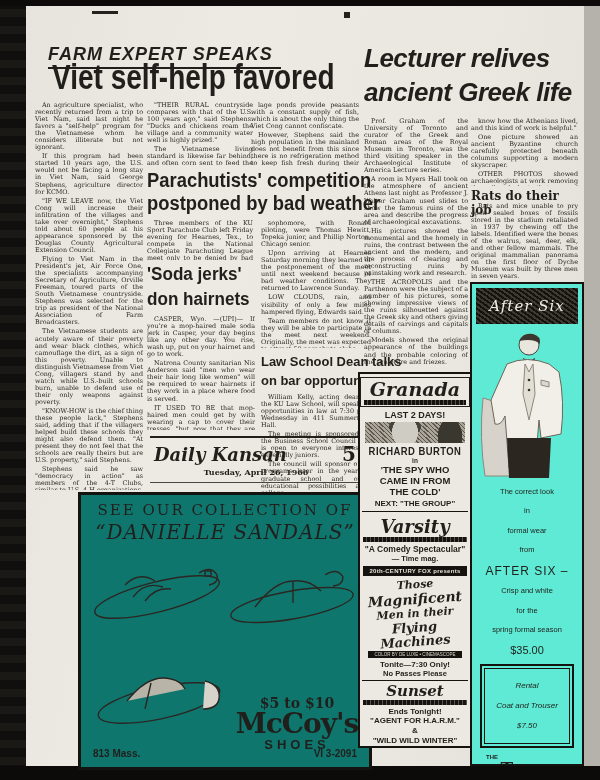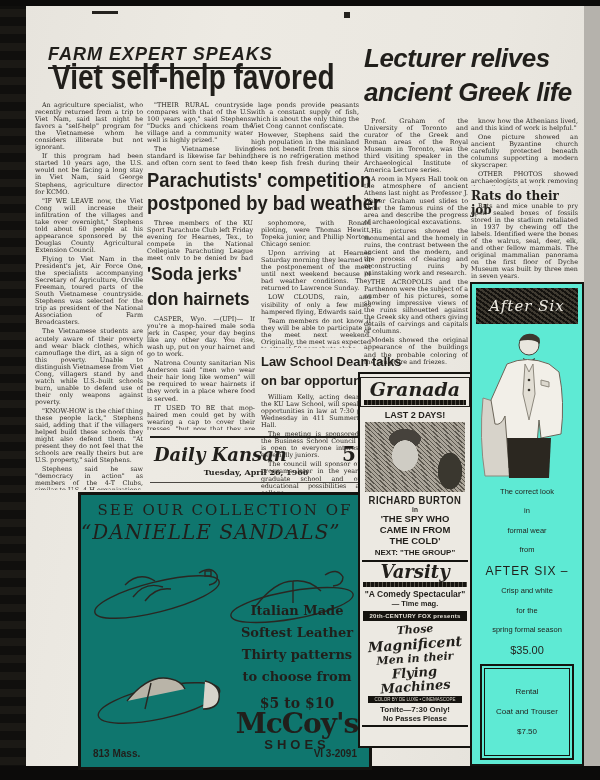--- a/index.html
+++ b/index.html
@@ -38,21 +38,21 @@
   .masthead .row{display:flex;justify-content:space-between;align-items:baseline;padding:4px 6px 0 4px;}
   .mh-title{font-size:18px;font-weight:bold;font-style:italic;}
   .mh-num{font-size:20px;font-weight:bold;}
   .mh-date{text-align:center;font-size:8px;font-weight:bold;margin-top:1px;}
 
   
   .ad-mccoys{position:absolute;left:78px;top:492px;width:288px;height:272px;
              border:3px solid #14130f;background:#0f766e;}
   .mc-tag{position:absolute;left:0;right:0;top:6px;text-align:center;
           font-family:"DejaVu Serif",serif;font-size:15px;letter-spacing:2px;}
-  .mc-prod{position:absolute;left:0;right:0;top:25px;font-family:"DejaVu Serif",serif;
+  .mc-prod{position:absolute;left:0;right:0;top:25px;text-align:center;font-family:"DejaVu Serif",serif;
            font-size:20px;font-style:italic;letter-spacing:1px;}
   .mc-sandals{position:absolute;left:6px;top:50px;}
   .mc-sandal3{position:absolute;left:6px;top:150px;}
   .mc-feats{position:absolute;left:150px;top:108px;width:132px;text-align:center;
             font-family:"DejaVu Serif",serif;font-size:13px;font-weight:bold;}
   .mc-feats p{margin:0 0 7px;text-indent:0;}
   .mc-price{position:absolute;left:150px;top:200px;width:132px;text-align:center;
             font-family:"DejaVu Serif",serif;font-size:14px;font-weight:bold;}
   .mc-name{position:absolute;left:130px;top:212px;width:172px;text-align:center;
            font-family:"DejaVu Serif",serif;font-size:28px;font-weight:bold;letter-spacing:-1px;}
@@ -73,21 +73,21 @@
   .burton{height:70px;margin:2px 5px;background:
       radial-gradient(ellipse 22px 26px at 40% 48%, #cfccc4 0 58%, rgba(0,0,0,0) 60%),
       radial-gradient(ellipse 26px 16px at 40% 24%, #46423c 0 60%, rgba(0,0,0,0) 62%),
       radial-gradient(ellipse 20px 30px at 85% 70%, #3a372f 0 60%, rgba(0,0,0,0) 62%),
       repeating-linear-gradient(43deg, rgba(32,30,25,.5) 0 1px, rgba(223,219,209,.3) 1px 3px),#968f83;}
   .star{font-size:10.5px;font-weight:bold;letter-spacing:.5px;transform:scaleX(.9);}
   .tiny-in{font-size:6.5px;font-weight:bold;}
   .film-title{font-size:9.5px;font-weight:bold;line-height:11px;padding:0 10px;}
   .next-line{font-size:8px;font-weight:bold;margin:2px 0 3px;}
   .sect-rule{height:2px;background:#14130f;margin:0 2px;}
-  .varsity .logo-script{font-size:18px;line-height:19px;margin-top:0;}
+  .varsity .logo-script{font-size:18px;line-height:19px;margin-top:6px;}
   .quote{font-size:8.5px;font-weight:bold;margin-top:2px;}
   .quote-src{font-size:7.5px;font-weight:bold;}
   .fox-bar{margin:3px 3px 1px;background:#15130f;color:#e8e4da;font-size:6px;font-weight:bold;
            padding:2px 0;letter-spacing:.3px;}
   .mag-title{font-family:"DejaVu Serif",serif;font-style:italic;font-weight:bold;
              transform:rotate(-4deg);margin-top:1px;}
   .mag-l1{font-size:11px;} .mag-l2{font-size:14px;line-height:15px;}
   .mag-l3{font-size:11px;line-height:12px;} .mag-l4{font-size:13px;line-height:14px;}
   .format-bar{margin:2px 8px;background:#15130f;color:#ddd8cd;font-size:4.5px;padding:1px 0;}
   .showtime{font-size:8px;font-weight:bold;}
@@ -100,21 +100,21 @@
   .ad-aftersix{position:absolute;left:470px;top:282px;width:110px;height:480px;
                border:2px solid #14130f;background:#5eead4;text-align:center;overflow:hidden;}
   .as-header{margin:4px;height:36px;background:repeating-linear-gradient(35deg,#14120f 0 2px,#3f3a31 2px 4px);
              color:#efece4;font-family:"DejaVu Serif",serif;font-style:italic;font-size:15px;
              line-height:36px;letter-spacing:1px;}
   .as-man{display:block;margin:0 auto;}
   .as-lines{font-size:7.5px;line-height:12px;}
   .as-brand{font-size:12px;letter-spacing:1px;margin:3px 0 2px;}
   .as-price{font-size:11px;margin:4px 0 8px;}
   .rental-outer{margin:4px 8px;border:2px solid #14130f;padding:2px;}
-  .rental-inner{border:1px solid #14130f;font-size:8px;line-height:12px;padding:9px 0;}
+  .rental-inner{border:1px solid #14130f;font-size:8px;line-height:12px;padding:3px 0;font-style:italic;}
   .ts-the{font-size:6px;font-weight:bold;text-align:left;margin:6px 0 0 14px;}
   .ts-name{font-family:"DejaVu Serif",serif;font-weight:bold;font-size:17px;letter-spacing:1px;line-height:16px;}
 </style>
 </head>
 <body>
 
 <div id="page">
   <div class="paper"></div>
   <div class="edge-right"></div>
   <div class="edge-left"></div>
@@ -225,26 +225,20 @@
       </g>
     </svg>
     <svg class="mc-sandal3" width="150" height="92" viewBox="0 0 150 92">
       <g stroke="#2a2722" fill="none" stroke-width="1.4">
         <ellipse cx="72" cy="58" rx="62" ry="16" transform="rotate(-12 72 58)"></ellipse>
         <path d="M118 36 q16 4 14 18 q-2 10 -16 10" fill="#d8d4cb"></path>
         <path d="M40 56 q22 -28 44 -22 q10 2 14 10" fill="#b9b4a8"></path>
         <path d="M58 64 l6 -26"></path>
       </g>
     </svg>
-    <div class="mc-feats">
-        <p>Italian Made</p>
-        <p>Softest Leather</p>
-        <p>Thirty patterns</p>
-        <p>to choose from</p>
-      </div>
     <div class="mc-price">$5 to $10</div>
     <div class="mc-name">McCoy's</div>
     <div class="mc-shoes">SHOES</div>
     <div class="mc-addr">813 Mass.</div>
     <div class="mc-phone">VI 3-2091</div>
   </div>
 
   <div class="ad-theaters">
     <div class="granada-box">
       <div class="logo-script">Granada</div>
@@ -265,20 +259,28 @@
     </div>
     <div class="fox-bar">20th-CENTURY FOX presents</div>
     <div class="mag-title mag-l1">Those</div>
     <div class="mag-title mag-l2">Magnificent</div>
     <div class="mag-title mag-l3">Men in their</div>
     <div class="mag-title mag-l4">Flying Machines</div>
     <div class="format-bar">COLOR BY DE LUXE • CINEMASCOPE</div>
     <div class="showtime">Tonite—7:30 Only!</div>
     <div class="passes">No Passes Please</div>
     <div class="sect-rule"></div>
+    <div class="sunset">
+      <div class="logo-script">Sunset</div>
+      <div class="noisebar"></div>
+      <div class="ends">Ends Tonight!</div>
+      <div class="drive-film">"AGENT FOR H.A.R.M."</div>
+      <div class="drive-film">&amp;</div>
+      <div class="drive-film">"WILD WILD WINTER"</div>
+    </div>
   </div>
 
   <div class="ad-aftersix">
     <div class="as-header">After Six</div>
     <svg class="as-man" width="100" height="150" viewBox="0 0 100 150">
       <path d="M6 70 q-4 40 2 78 l26 0 q2 -40 -2 -70 z" fill="#d7d3ca" stroke="#8d887d"></path>
       <circle cx="52" cy="17" r="10" fill="#e9e6de" stroke="#4a463e"></circle>
       <path d="M42 13 q4 -9 14 -7 q8 2 7 10 q-6 -6 -21 -3z" fill="#3c372f"></path>
       <path d="M46 30 l6 3 l6 -3 l-2 6 l-4 2 l-4 -2 z" fill="#25221c"></path>
       <path d="M30 36 q20 -9 42 0 l10 8 q6 30 2 62 l-20 4 l-2 -18 l-4 48 l-26 0 l-4 -52 q-4 10 -10 8 l-4 -24 z" fill="#f2efe8" stroke="#6b6559"></path>

